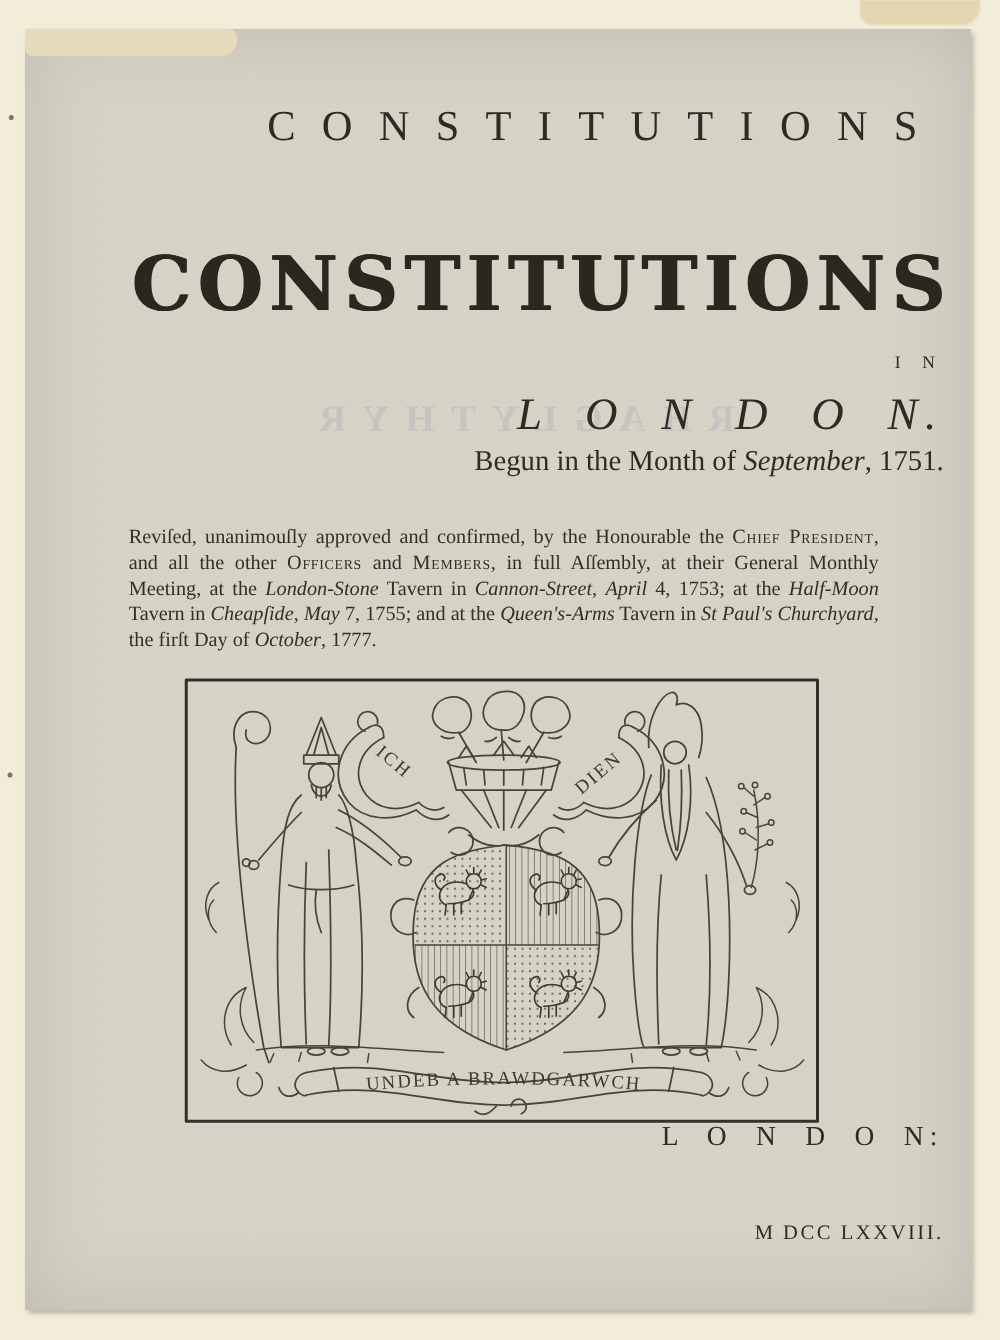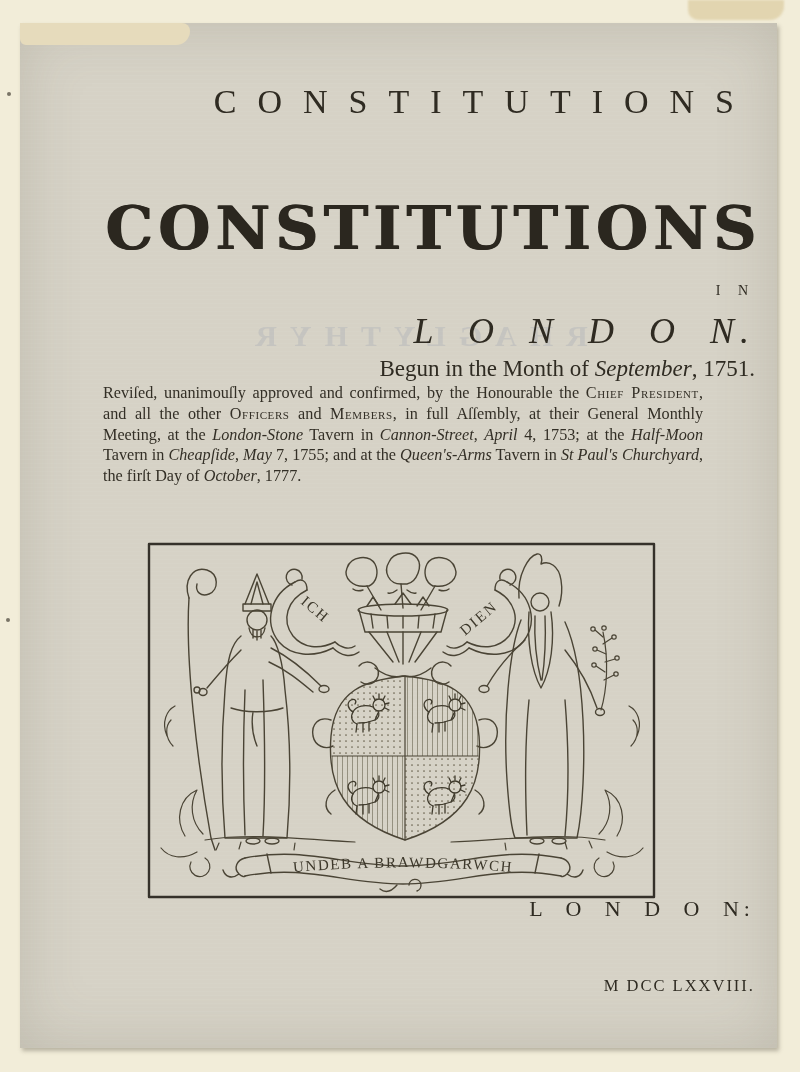--- a/index.html
+++ b/index.html
@@ -22,21 +22,21 @@
   .cblock{position:absolute;left:85px;width:650px;text-align:right;white-space:nowrap;}
   .t1{top:60px;font-size:34px;letter-spacing:21px;}
   .t2{top:111px;font-size:20px;letter-spacing:7px;word-spacing:6px;}
   .t3{top:149px;font-size:14px;letter-spacing:5px;}
   .blackletter{top:170px;font-size:60px;font-weight:bold;letter-spacing:5px;
                font-family:"DejaVu Serif","Liberation Serif",serif;
                text-shadow:1px 0 0 currentColor;color:#2b271f;}
   .tin{top:260px;font-size:14px;letter-spacing:7px;}
   .city{top:287px;font-size:36px;font-style:italic;letter-spacing:6px;word-spacing:14px;}
   .begun{top:333px;font-size:23px;}
-  .para{position:absolute;left:83px;top:360px;width:600px;font-size:16.2px;
+  .para{position:absolute;left:83px;top:396px;width:600px;font-size:16.2px;
         line-height:20.8px;text-align:justify;color:#332f26;}
   .it{font-style:italic;}
   .sc{font-variant:small-caps;letter-spacing:.6px;}
   .scw{font-variant:small-caps;letter-spacing:4px;}
   .engraving{position:absolute;left:125px;top:517px;width:513px;height:361px;}
   .imp-city{top:873px;font-size:22px;letter-spacing:5px;word-spacing:8px;}
   .imp-printed{top:930px;font-size:16.5px;}
   .imp-year{top:953px;font-size:16.5px;letter-spacing:2px;}
 </style>
 </head>

